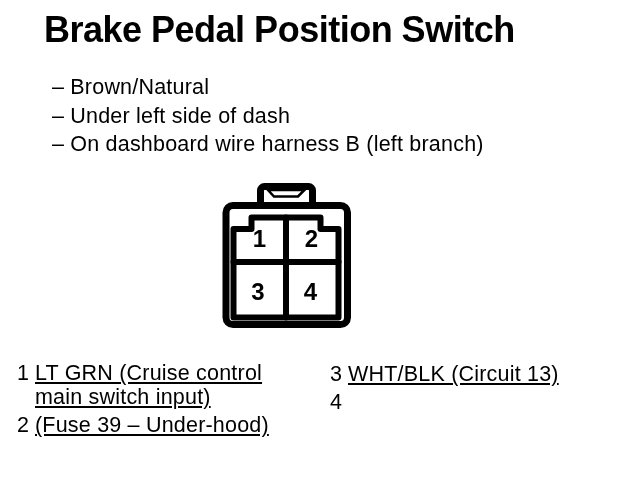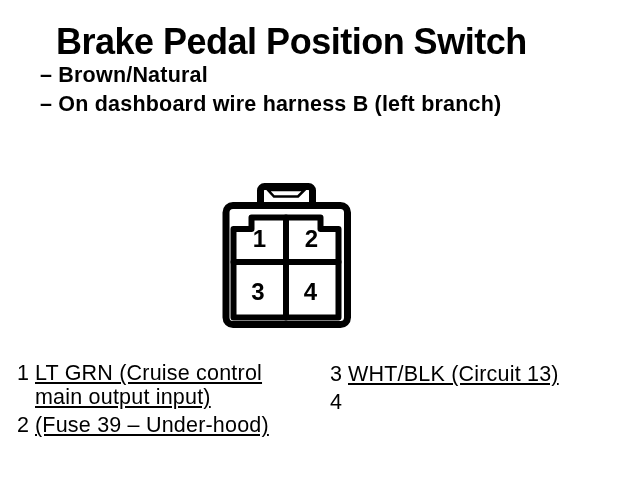--- a/index.html
+++ b/index.html
@@ -13,38 +13,37 @@
     height: 498px;
     background: #ffffff;
     color: #000000;
     font-family: "Liberation Sans", sans-serif;
     overflow: hidden;
   }
   .title {
     position: absolute;
     left: 44px;
     top: 9px;
-    margin: 12px;
+    margin: 0;
     font-size: 36px;
     font-weight: bold;
     letter-spacing: -0.5px;
     white-space: nowrap;
   }
   .bullets {
     position: absolute;
     left: 40px;
     top: 61px;
-    margin: 0;
+    margin: 12px;
     padding: 0;
     list-style: none;
     font-size: 21.5px;
     line-height: 28.5px;
     letter-spacing: 0.2px;
     white-space: nowrap;
-    font-weight: bold;
   }
   .connector-wrap {
     position: absolute;
     left: 205px;
     top: 175px;
     width: 165px;
     height: 165px;
   }
   .pin-label {
     font-family: "Liberation Sans", sans-serif;
@@ -81,20 +80,21 @@
 </style>
 </head>
 <body>
 
 <div class="page">
 
   <h1 class="title">Brake Pedal Position Switch</h1>
 
   <ul class="bullets">
     <li>– Brown/Natural</li>
+    <li>– Under left side of dash</li>
     <li>– On dashboard wire harness B (left branch)</li>
   </ul>
 
   <div class="connector-wrap">
     <svg width="165" height="165" viewBox="0 0 165 165">
       <g fill="#ffffff" stroke="#000000">
         <rect x="55.5" y="11.5" width="52" height="22" rx="4" stroke-width="7"></rect>
         <rect x="21" y="30.5" width="121.5" height="119" rx="7" stroke-width="7"></rect>
         <path d="M63,15 H99.5 L93,21.5 H69 Z" stroke-width="2.5"></path>
         <path stroke-linejoin="round" d="M46.5,42.5 H81 V87 H28.5 V54 H46.5 Z" stroke-width="6"></path>
@@ -109,21 +109,21 @@
         <text class="pin-label" x="105.5" y="125">4</text>
       </g>
     </svg>
   </div>
 
   <div class="legend-col legend-left">
     <div class="legend-item">
       <span class="pin-num">1</span>
       <span class="pin-desc">
         <span class="desc-line">LT GRN (Cruise control</span>
-        <span class="desc-line">main output input)</span>
+        <span class="desc-line">main switch input)</span>
       </span>
     </div>
     <div class="legend-item">
       <span class="pin-num">2</span>
       <span class="pin-desc">
         <span class="desc-line">(Fuse 39 – Under-hood)</span>
       </span>
     </div>
   </div>
 

